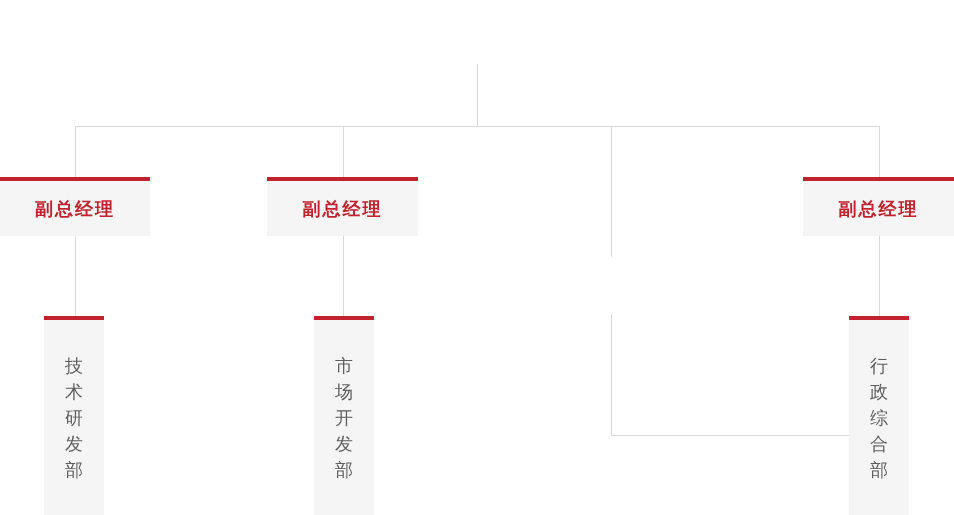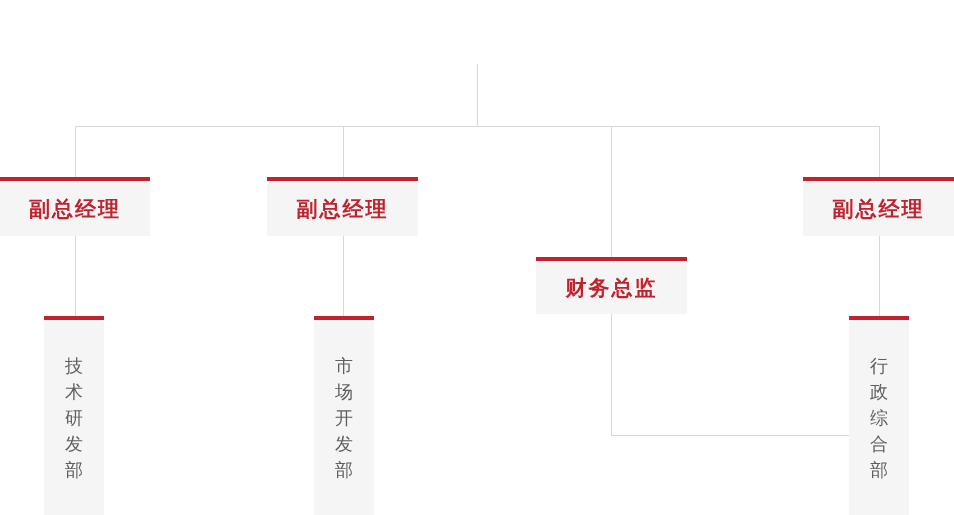--- a/index.html
+++ b/index.html
@@ -37,21 +37,21 @@
     background: var(--accent-red, #C2222E);
     color: #ffffff;
     font-size: 20px;
     font-weight: bold;
     letter-spacing: 1px;
   }
   .node-l2 {
     background: var(--box-bg, #F5F5F5);
     border-top: 4px solid var(--accent-red, #C2222E);
     color: var(--accent-red, #C2222E);
-    font-size: 21px;
+    font-size: 18px;
     font-weight: bold;
     letter-spacing: 2px;
   }
   .node-deputy-left  { left: 0px;   top: 177px; width: 150px; height: 59px; }
   .node-deputy-mid   { left: 267px; top: 177px; width: 151px; height: 59px; }
   .node-finance      { left: 536px; top: 257px; width: 151px; height: 57px; }
   .node-deputy-right { left: 803px; top: 177px; width: 151px; height: 59px; }
   .node-dept {
     background: var(--box-bg, #F5F5F5);
     border-top: 4px solid var(--accent-red, #C2222E);
@@ -100,23 +100,20 @@
 
 
   <div class="node node-l2 node-deputy-left">
     <span>副总经理</span>
   </div>
 
   <div class="node node-l2 node-deputy-mid">
     <span>副总经理</span>
   </div>
 
-  <div class="node node-l2 node-finance">
-    <span>财务总监</span>
-  </div>
 
   <div class="node node-l2 node-deputy-right">
     <span>副总经理</span>
   </div>
 
   <div class="node node-dept node-dept-tech">
     <span>
         <span class="vchar">技</span>
         <span class="vchar">术</span>
         <span class="vchar">研</span>

